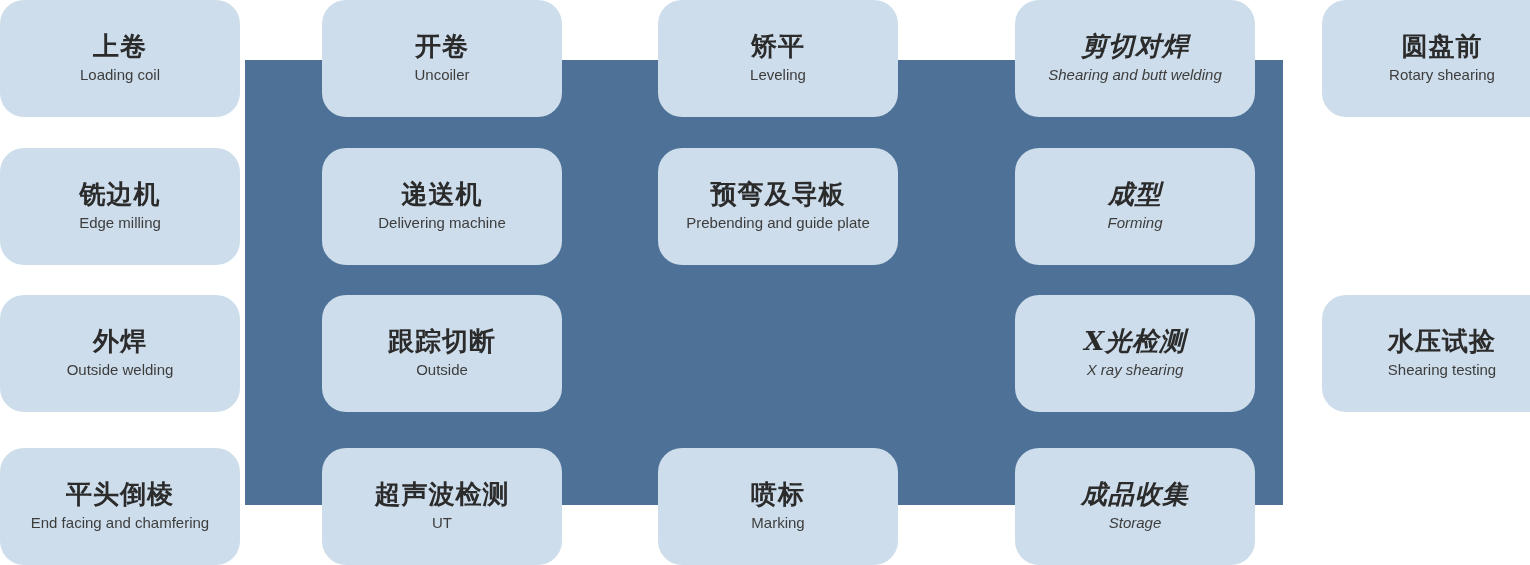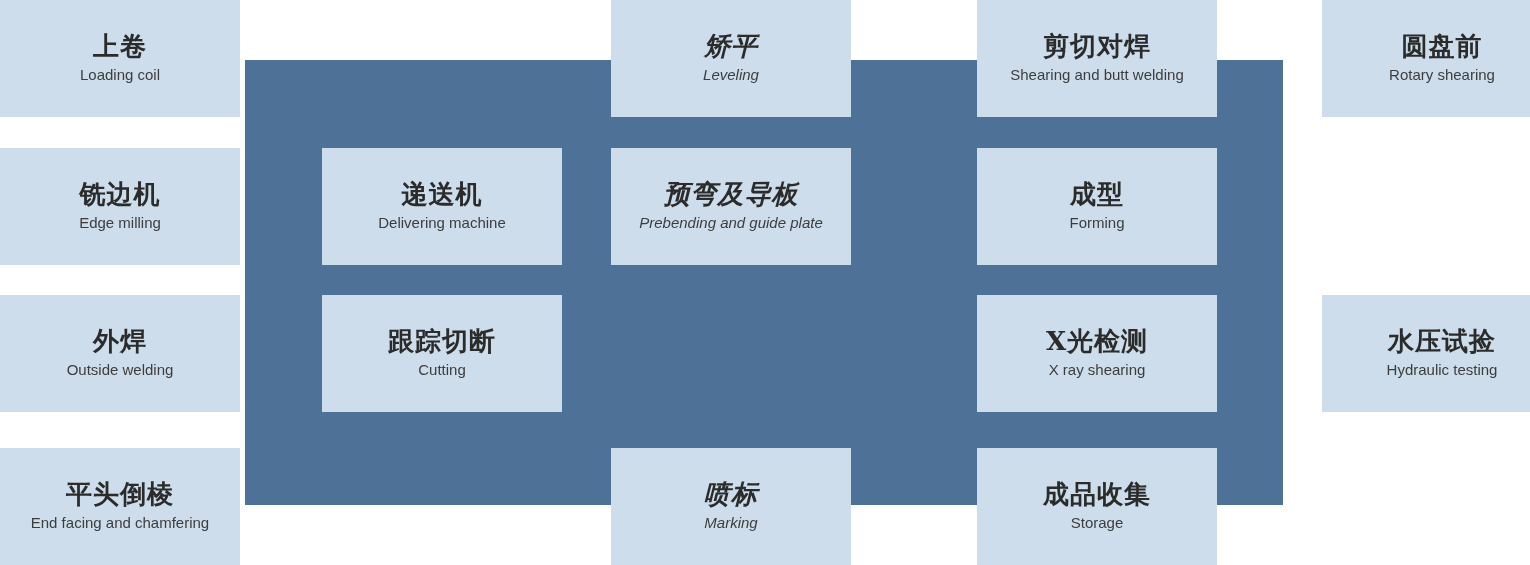--- a/index.html
+++ b/index.html
@@ -7,43 +7,47 @@
     position:relative;width:1530px;height:565px;background:#ffffff;overflow:hidden;
     font-family:"Liberation Sans","DejaVu Sans",sans-serif;
   }
   .connector{
     position:absolute;left:245px;top:60px;width:1038px;height:445px;
     background:#4e7197;
   }
   .step{
     position:absolute;width:240px;height:117px;background:#cdddeb;
     display:flex;flex-direction:column;align-items:center;justify-content:center;
-    gap:8px;text-align:center;
+    gap:8px;text-align:center;border-radius:24px;
   }
   .step .t{
     font-family:"DejaVu Serif","Liberation Serif",serif;font-weight:bold;
     font-size:26px;line-height:1;color:#2b2b2b;letter-spacing:1px;white-space:nowrap;
   }
   .step .s{
     font-family:"Liberation Sans","DejaVu Sans",sans-serif;
     font-size:15px;line-height:1.1;color:#3d3d3d;white-space:nowrap;
   }
-  .c0{left:0;}   .c1{left:322px;} .c2{left:611px;font-style:italic;} .c3{left:977px;} .c4{left:1290px;margin-left:32px;}
+  .c0{left:0;}   .c1{left:322px;} .c2{left:658px;} .c3{left:1015px;font-style:italic;} .c4{left:1290px;margin-left:32px;}
   .r0{top:0;}    .r1{top:148px;align-items:center;}  .r2{top:295px;}  .r3{top:448px;}
 </style>
 </head>
 <body>
 
 <div class="canvas">
 
   <div class="connector"></div>
 
   <div class="step c0 r0">
     <div class="t">上卷</div>
     <div class="s">Loading coil</div>
+  </div>
+  <div class="step c1 r0">
+    <div class="t">开卷</div>
+    <div class="s">Uncoiler</div>
   </div>
   <div class="step c2 r0">
     <div class="t">矫平</div>
     <div class="s">Leveling</div>
   </div>
   <div class="step c3 r0">
     <div class="t">剪切对焊</div>
     <div class="s">Shearing and butt welding</div>
   </div>
   <div class="step c4 r0">
@@ -67,34 +71,38 @@
     <div class="t">成型</div>
     <div class="s">Forming</div>
   </div>
 
   <div class="step c0 r2">
     <div class="t">外焊</div>
     <div class="s">Outside welding</div>
   </div>
   <div class="step c1 r2">
     <div class="t">跟踪切断</div>
-    <div class="s">Cutting</div>
+    <div class="s">Outside</div>
   </div>
   <div class="step c3 r2">
     <div class="t">X光检测</div>
     <div class="s">X ray shearing</div>
   </div>
   <div class="step c4 r2">
     <div class="t">水压试捡</div>
-    <div class="s">Hydraulic testing</div>
+    <div class="s">Shearing testing</div>
   </div>
 
   <div class="step c0 r3">
     <div class="t">平头倒棱</div>
     <div class="s">End facing and chamfering</div>
+  </div>
+  <div class="step c1 r3">
+    <div class="t">超声波检测</div>
+    <div class="s">UT</div>
   </div>
   <div class="step c2 r3">
     <div class="t">喷标</div>
     <div class="s">Marking</div>
   </div>
   <div class="step c3 r3">
     <div class="t">成品收集</div>
     <div class="s">Storage</div>
   </div>
 

